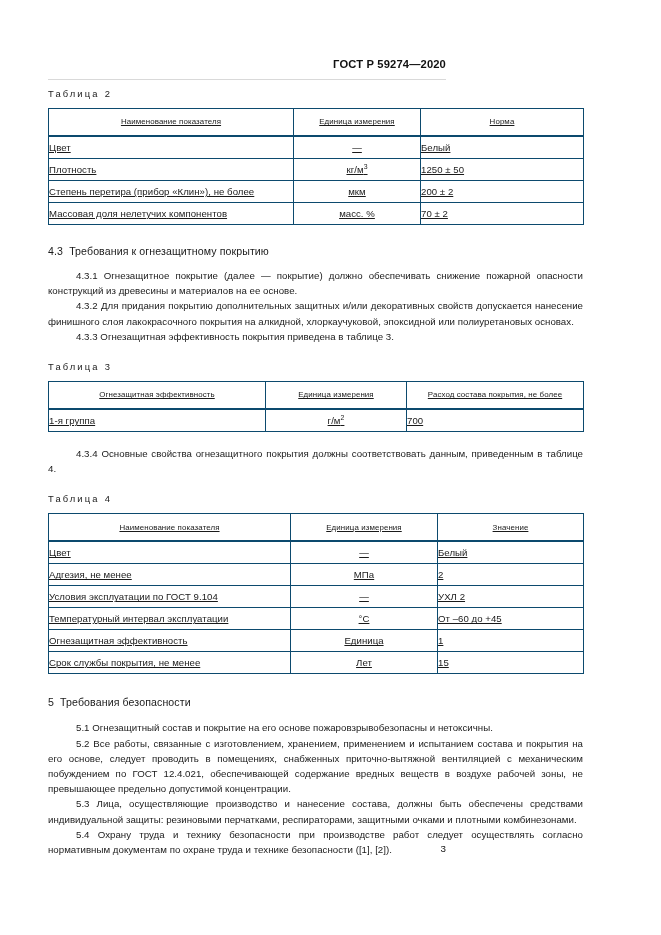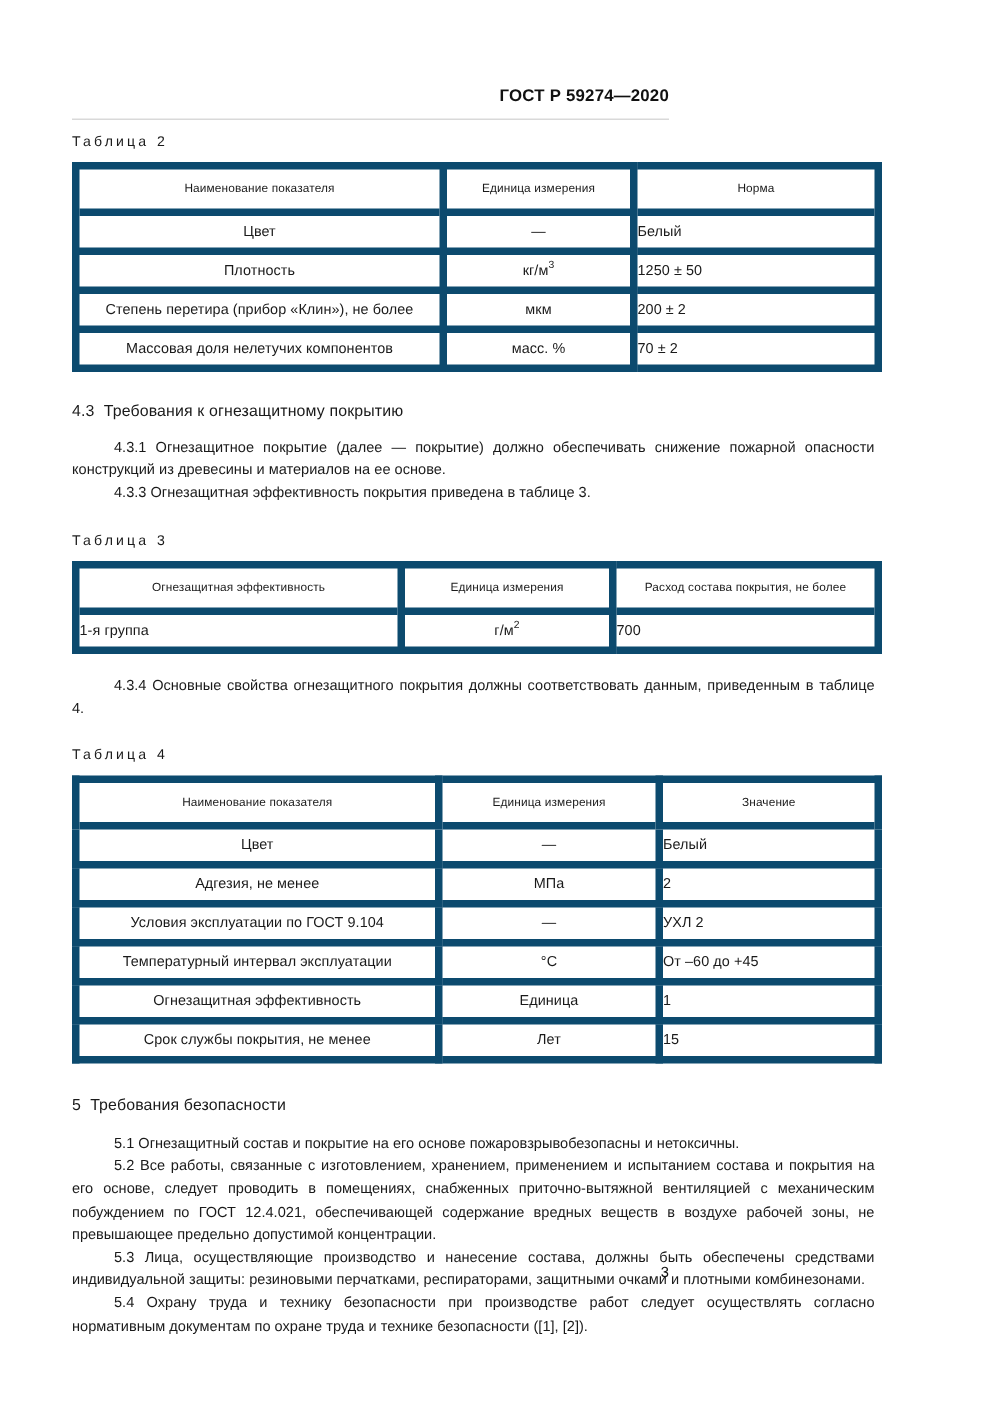--- a/index.html
+++ b/index.html
@@ -64,40 +64,41 @@
   .tbl-caption .num { letter-spacing: 0; }
 
   
   table.gost {
     border-collapse: collapse;
     width: 535px;
     table-layout: fixed;
     margin: 0;
   }
   table.gost td, table.gost th {
-    border: 5px solid #0c4a6e;
+    border: 1px solid #0c4a6e;
     padding: 0;
     vertical-align: middle;
     font-weight: normal;
+    text-decoration: underline;
   }
   table.gost thead th {
     font-size: 7.9px;
     text-align: center;
     height: 22px;
     line-height: 1.15;
     letter-spacing: 0.1px;
     border-bottom-width: 2px;
     padding: 2px 4px;
   }
   table.gost tbody td {
     font-size: 9.6px;
     height: 21px;
     letter-spacing: 0.05px;
   }
-  td.c-name { text-align: center;   padding-left: 8px; }
+  td.c-name { text-align: left;   padding-left: 8px; }
   td.c-unit { text-align: center; }
   td.c-val  { text-align: left; }
 
   sup { font-size: 0.72em; vertical-align: super; line-height: 0; }
 
   
   .sec-head {
     font-size: 10.6px;
     font-weight: normal;
     margin: 0;
@@ -183,20 +184,21 @@
 
     <div class="sp-4"></div>
 
     <div class="sec-head">
       <span>4.3</span>&nbsp;&nbsp;<span>Требования к огнезащитному покрытию</span>
     </div>
 
     <div class="sp-2"></div>
 
     <p class="body">4.3.1 Огнезащитное покрытие (далее — покрытие) должно обеспечивать снижение пожарной опасности конструкций из древесины и материалов на ее основе.</p>
+    <p class="body">4.3.2 Для придания покрытию дополнительных защитных и/или декоративных свойств допускается нанесение финишного слоя лакокрасочного покрытия на алкидной, хлоркаучуковой, эпоксидной или полиуретановых основах.</p>
     <p class="body">4.3.3 Огнезащитная эффективность покрытия приведена в таблице 3.</p>
 
     <div class="sp-3"></div>
 
     <div class="tbl-caption">
       <span>Таблица</span><span class="num">&nbsp;&nbsp;<span>3</span></span>
     </div>
 
     <table class="gost">
       <colgroup>

